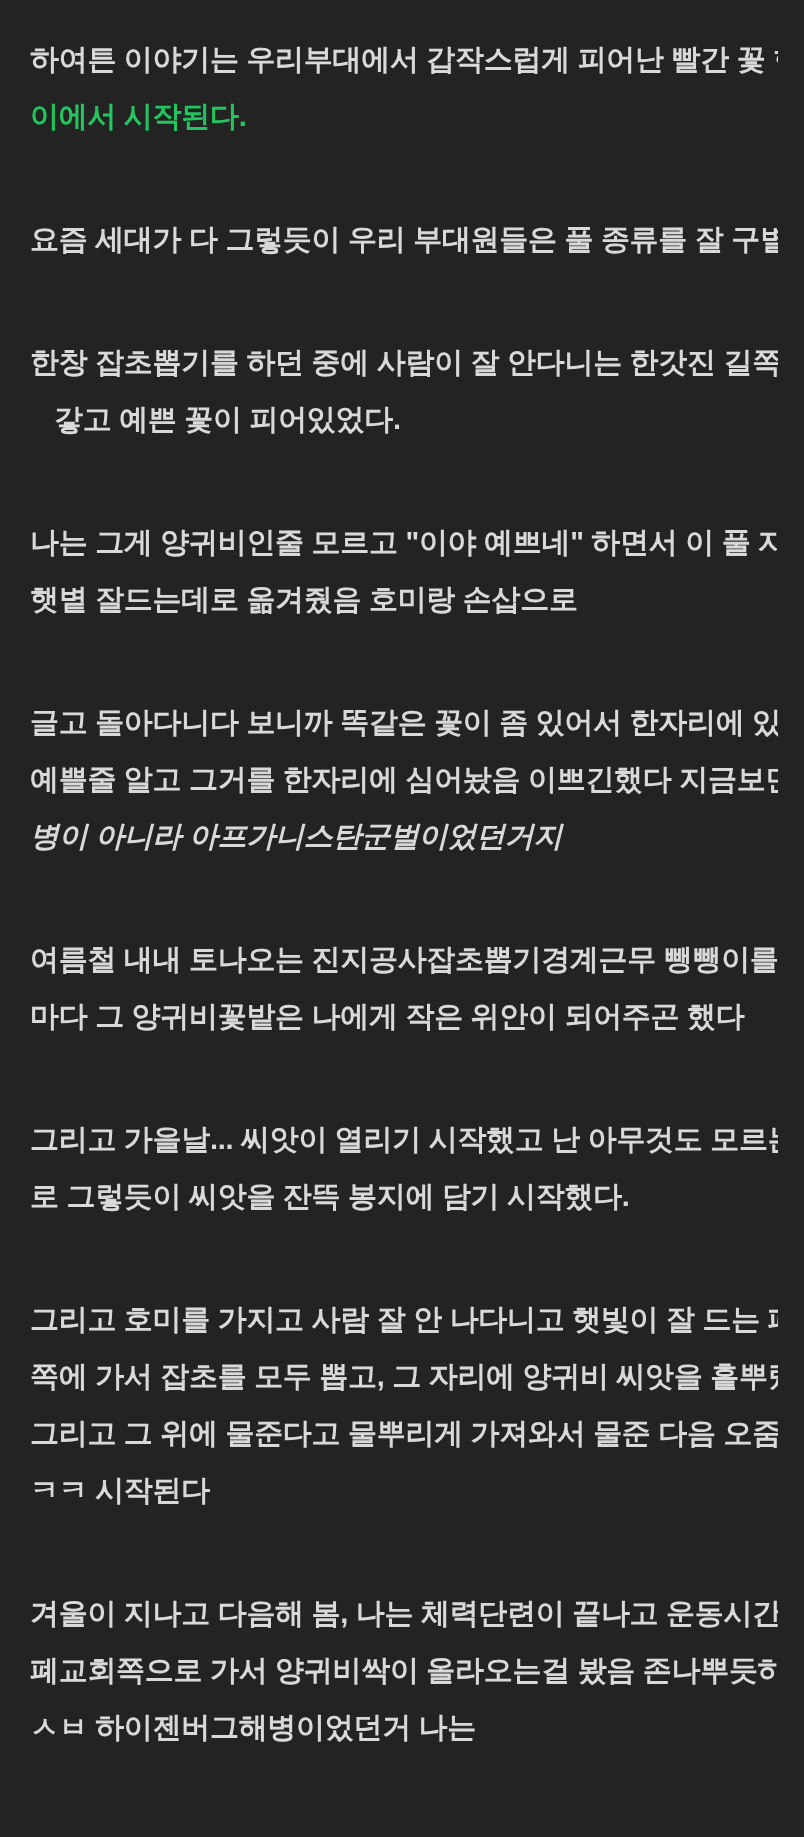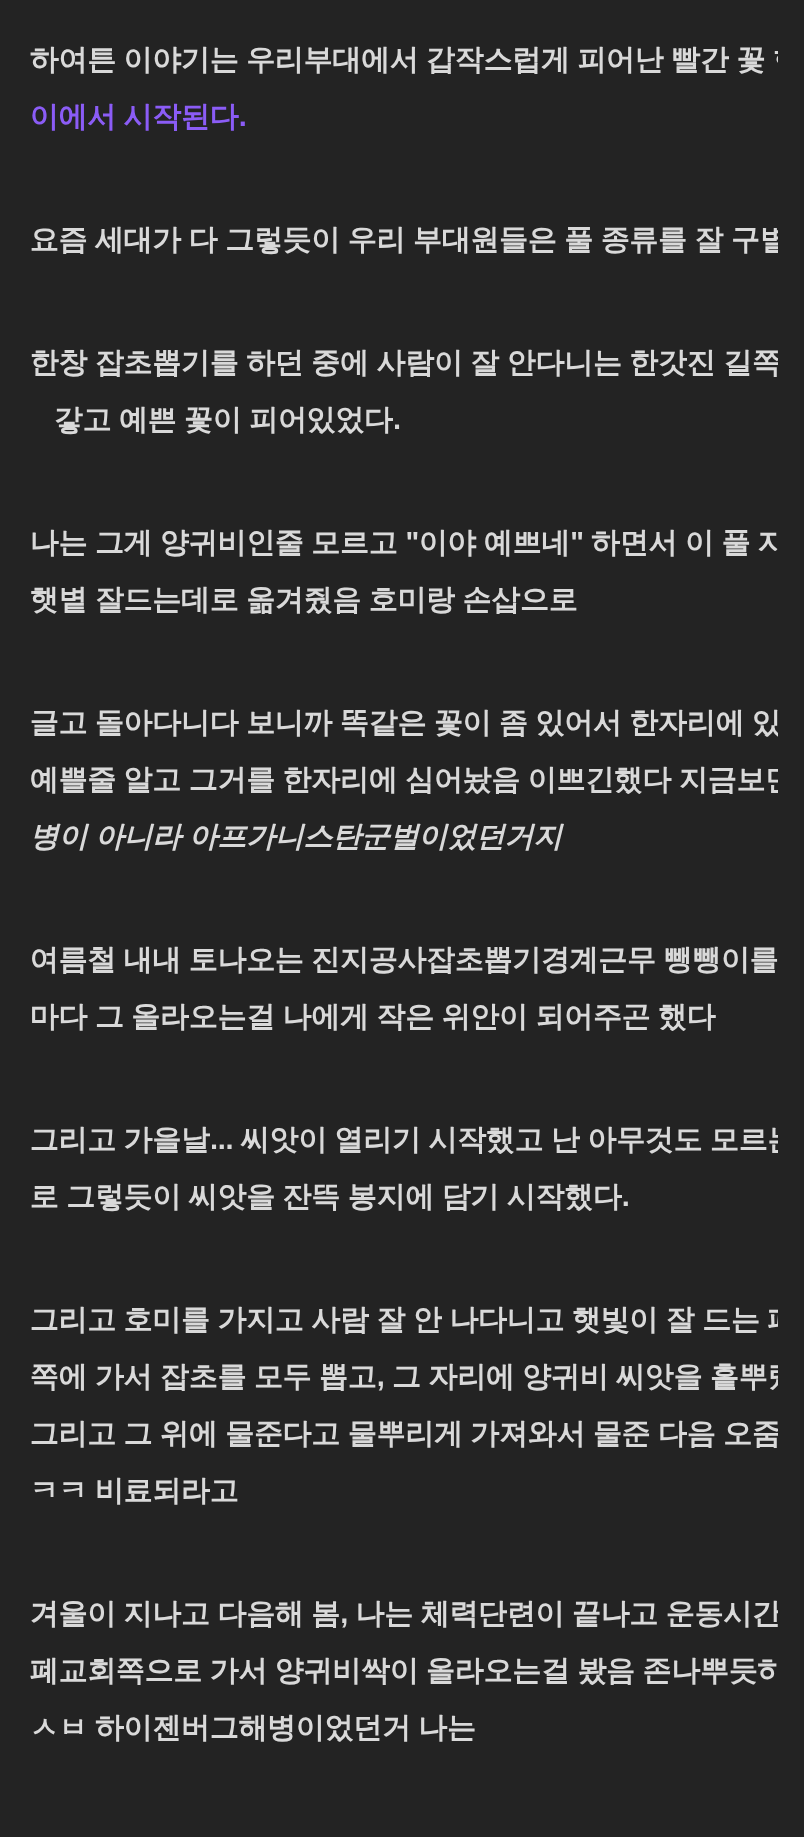--- a/index.html
+++ b/index.html
@@ -29,50 +29,50 @@
     white-space: nowrap;
     overflow: hidden;
   }
 </style>
 </head>
 <body style="background: rgb(35, 35, 35);">
 
 <main class="post">
     <p class="paragraph">
       <span class="line" style="color: rgb(217, 217, 217);">하여튼 이야기는 우리부대에서 갑작스럽게 피어난 빨간 꽃 한송</span>
-      <span class="line" style="color: #8b5cf6;">이에서 시작된다.</span>
+      <span class="line" style="color: #22c55e;">이에서 시작된다.</span>
     </p>
     <p class="paragraph">
       <span class="line" style="color: rgb(217, 217, 217);">요즘 세대가 다 그렇듯이 우리 부대원들은 풀 종류를 잘 구별 못했</span>
     </p>
     <p class="paragraph">
       <span class="line" style="color: rgb(217, 217, 217);">한창 잡초뽑기를 하던 중에 사람이 잘 안다니는 한갓진 길쪽에 빨</span>
       <span class="line" style="color: rgb(217, 217, 217); margin-left: 24px;">갛고 예쁜 꽃이 피어있었다.</span>
     </p>
     <p class="paragraph">
       <span class="line" style="color: rgb(217, 217, 217);">나는 그게 양귀비인줄 모르고 "이야 예쁘네" 하면서 이 풀 자리를</span>
       <span class="line" style="color: rgb(217, 217, 217);">햇볕 잘드는데로 옮겨줬음 호미랑 손삽으로</span>
     </p>
     <p class="paragraph">
       <span class="line" style="color: rgb(217, 217, 217);">글고 돌아다니다 보니까 똑같은 꽃이 좀 있어서 한자리에 있으면</span>
       <span class="line" style="color: rgb(217, 217, 217);">예쁠줄 알고 그거를 한자리에 심어놨음 이쁘긴했다 지금보면 해</span>
       <span class="line" style="color: rgb(217, 217, 217); font-style: italic;">병이 아니라 아프가니스탄군벌이었던거지</span>
     </p>
     <p class="paragraph">
       <span class="line" style="color: rgb(217, 217, 217);">여름철 내내 토나오는 진지공사잡초뽑기경계근무 뺑뺑이를 돌때</span>
-      <span class="line" style="color: rgb(217, 217, 217);">마다 그 올라오는걸 나에게 작은 위안이 되어주곤 했다</span>
+      <span class="line" style="color: rgb(217, 217, 217);">마다 그 양귀비꽃밭은 나에게 작은 위안이 되어주곤 했다</span>
     </p>
     <p class="paragraph">
       <span class="line" style="color: rgb(217, 217, 217);">그리고 가을날... 씨앗이 열리기 시작했고 난 아무것도 모르는 채</span>
       <span class="line" style="color: rgb(217, 217, 217);">로 그렇듯이 씨앗을 잔뜩 봉지에 담기 시작했다.</span>
     </p>
     <p class="paragraph">
       <span class="line" style="color: rgb(217, 217, 217);">그리고 호미를 가지고 사람 잘 안 나다니고 햇빛이 잘 드는 폐교회</span>
       <span class="line" style="color: rgb(217, 217, 217);">쪽에 가서 잡초를 모두 뽑고, 그 자리에 양귀비 씨앗을 흩뿌렸다.</span>
       <span class="line" style="color: rgb(217, 217, 217);">그리고 그 위에 물준다고 물뿌리게 가져와서 물준 다음 오줌쌌음</span>
-      <span class="line" style="color: rgb(217, 217, 217);">ㅋㅋ 비료되라고</span>
+      <span class="line" style="color: rgb(217, 217, 217);">ㅋㅋ 시작된다</span>
     </p>
     <p class="paragraph">
       <span class="line" style="color: rgb(217, 217, 217);">겨울이 지나고 다음해 봄, 나는 체력단련이 끝나고 운동시간마다</span>
       <span class="line" style="color: rgb(217, 217, 217);">폐교회쪽으로 가서 양귀비싹이 올라오는걸 봤음 존나뿌듯하더라</span>
       <span class="line" style="color: rgb(217, 217, 217);">ㅅㅂ 하이젠버그해병이었던거 나는</span>
     </p>
   </main>
 
 </body></html>

